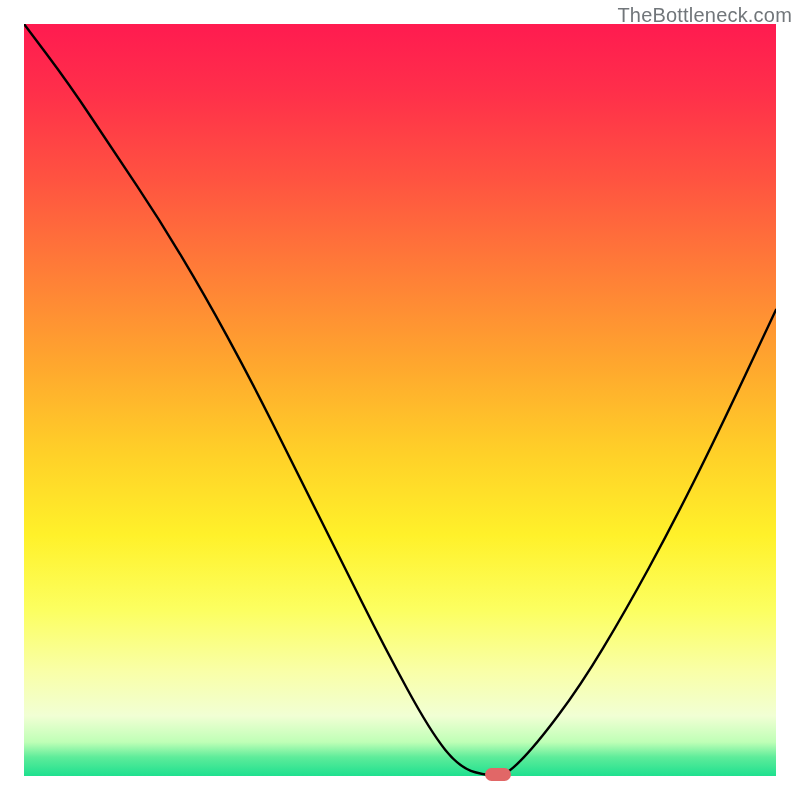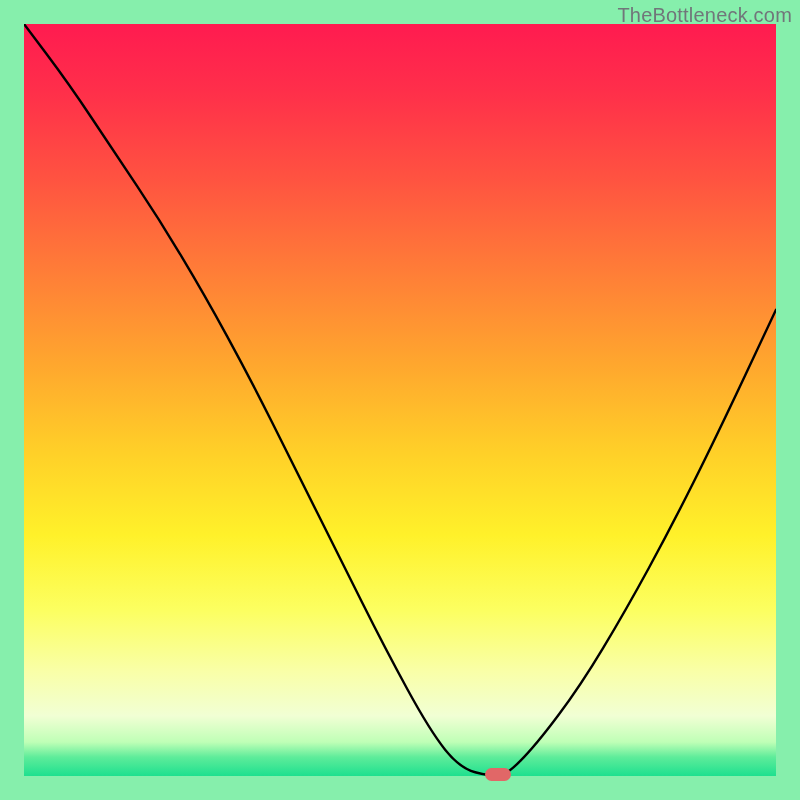--- a/index.html
+++ b/index.html
@@ -1,16 +1,16 @@
 <!DOCTYPE html>
 <html><head>
 <meta charset="utf-8">
 <style>
 html,body{margin:0;padding:0;width:800px;height:800px;background:#000;overflow:hidden}
-.outer{position:absolute;top:0;left:0;width:800px;height:800px;background:#86efac}
+.outer{position:absolute;top:0;left:0;width:800px;height:800px;background:#ffffff}
 .watermark{position:absolute;top:4px;right:8px;color:#71767a;font-family:Arial,Helvetica,sans-serif;font-size:20px;letter-spacing:0.2px}
 
 .plot{position:absolute;left:24px;top:24px;width:752px;height:752px;
   background:linear-gradient(to bottom,
     #ff1b50 0%,
     #ff2f4a 9%,
     #ff5141 20%,
     #ff7a38 32%,
     #ffa62e 45%,
     #ffd028 57%,

